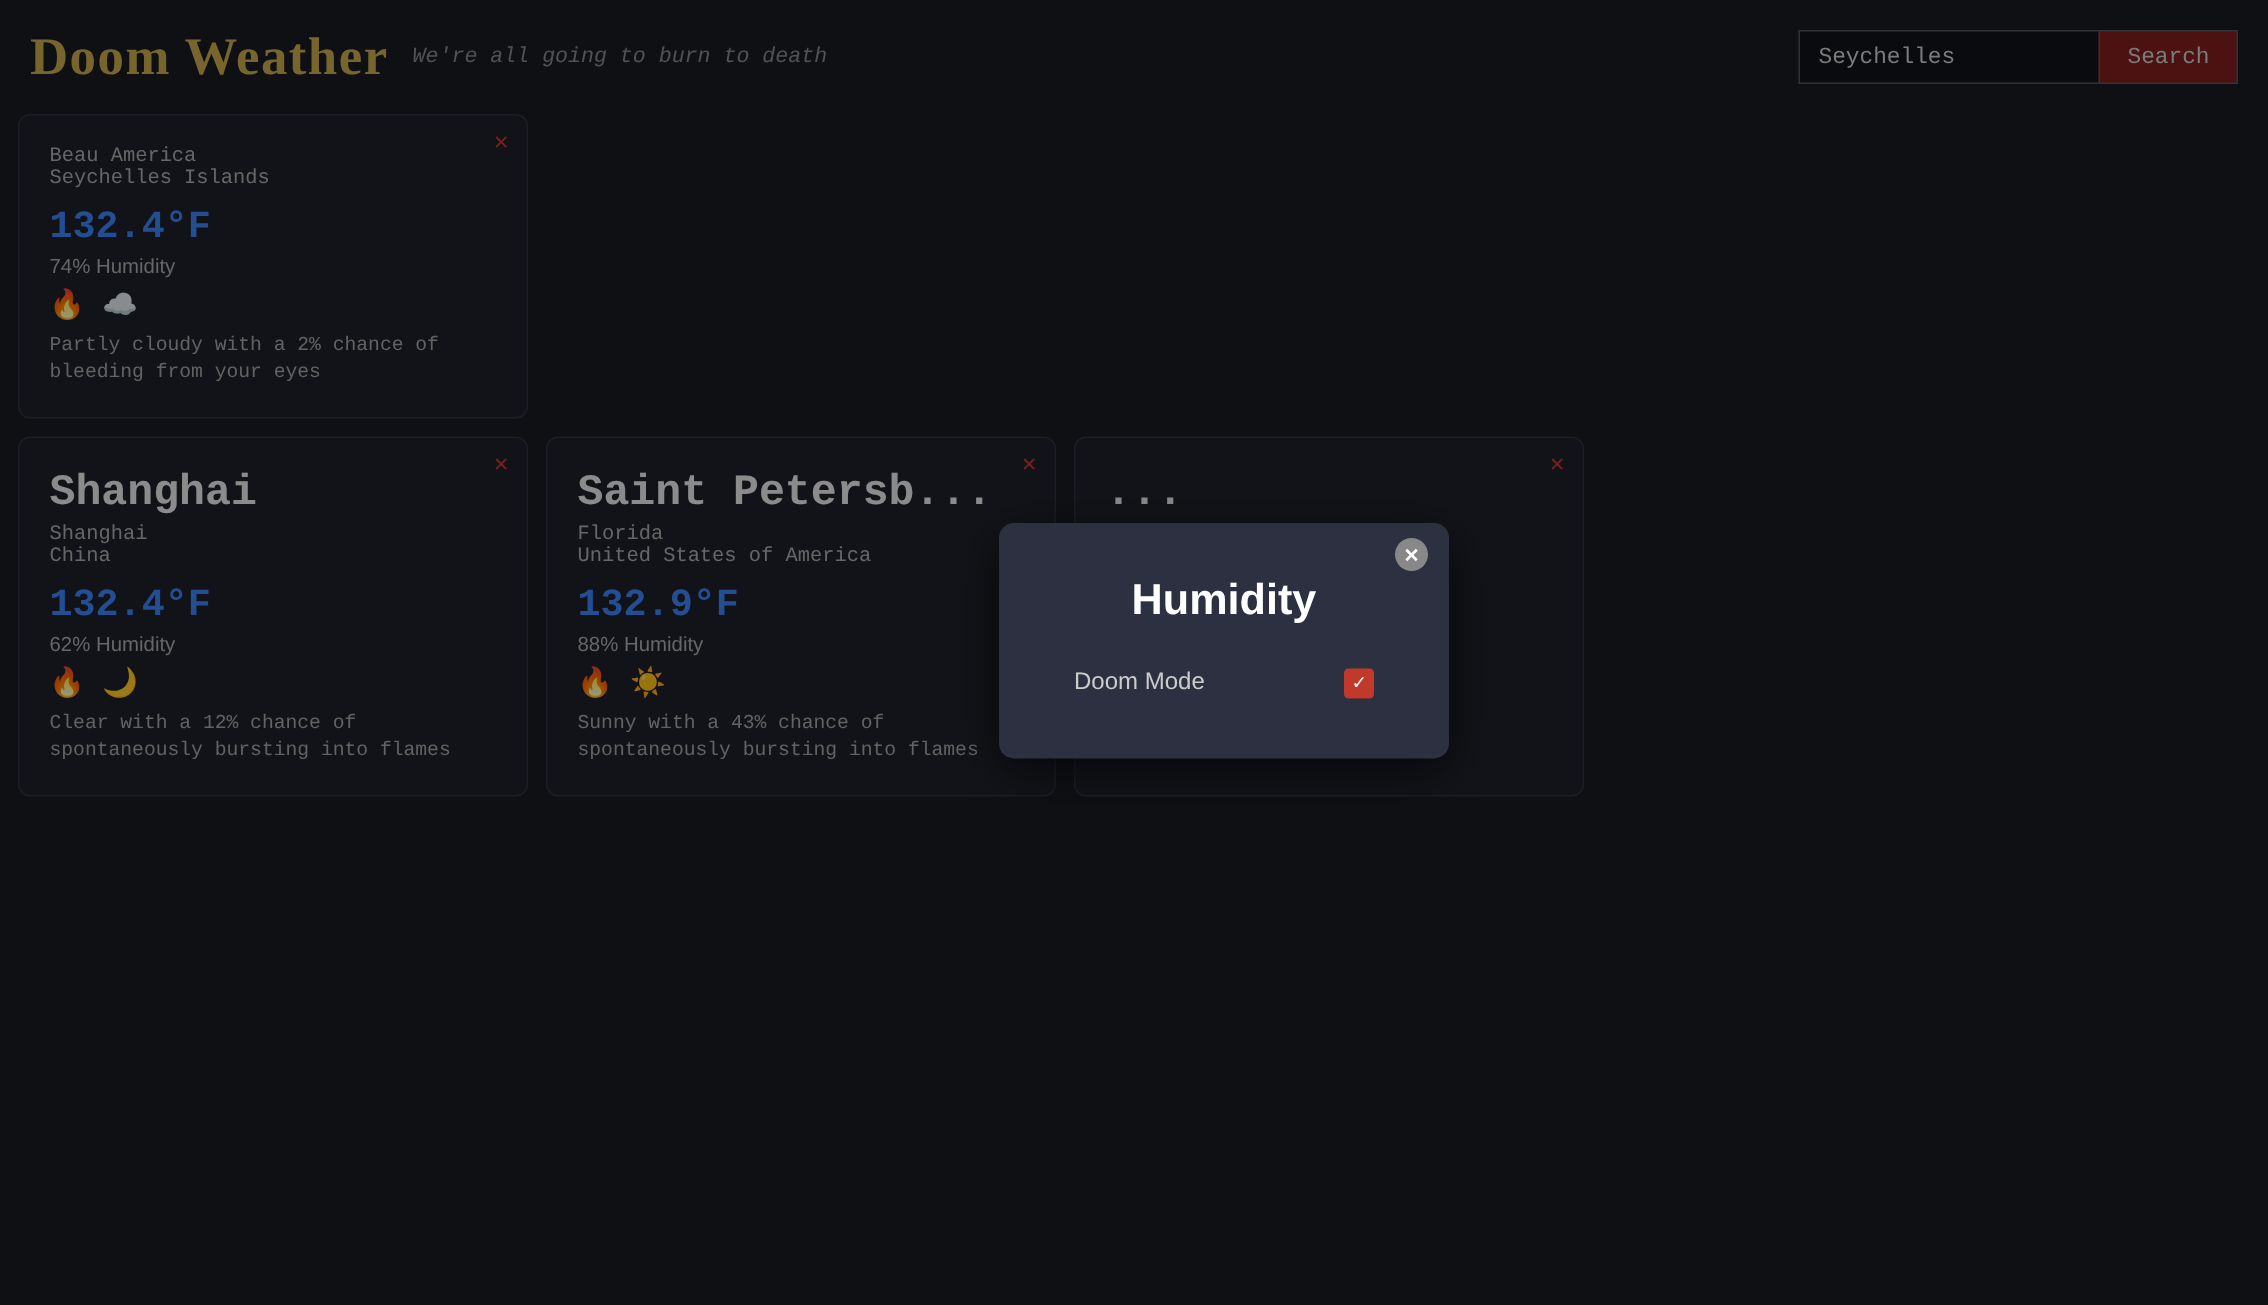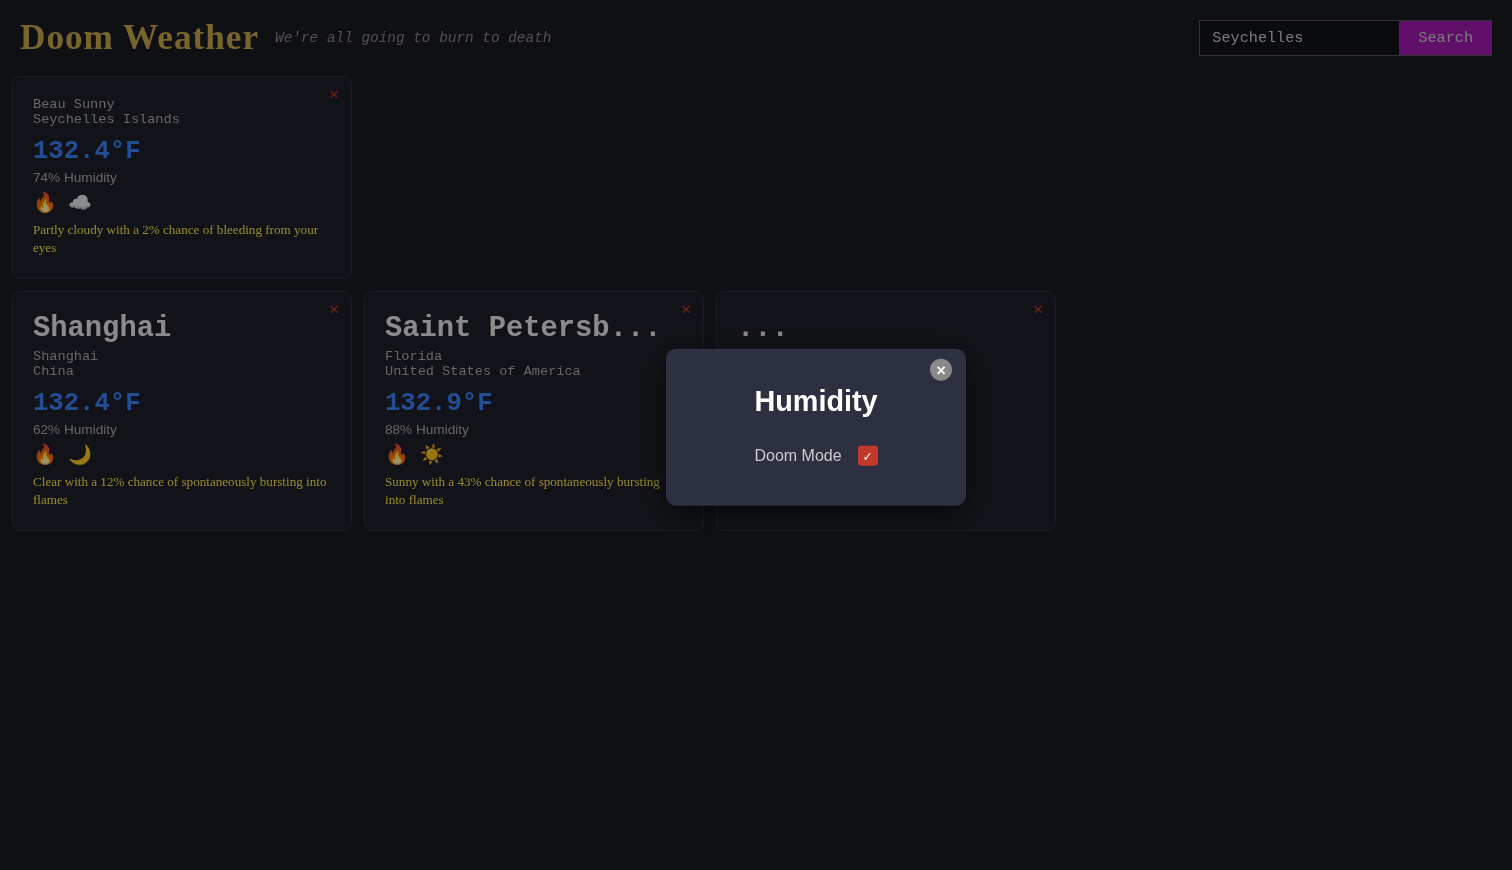--- a/index.html
+++ b/index.html
@@ -50,21 +50,21 @@
       color: #ccc;
       padding: 8px 12px;
       font-size: 0.95rem;
       font-family: 'Courier New', Courier, monospace;
       outline: none;
       width: 200px;
       border-right: none;
     }
 
     .search-button {
-      background: #a21caf;
+      background: #7f1d1d;
       border: 1px solid #555;
       color: #ccc;
       padding: 8px 18px;
       font-size: 0.95rem;
       font-family: 'Courier New', Courier, monospace;
       cursor: pointer;
     }
 
     
     .cards-container {
@@ -129,22 +129,22 @@
       margin-bottom: 6px;
     }
 
     .card-icons {
       font-size: 1.2rem;
       margin-bottom: 6px;
     }
 
     .card-desc {
       font-size: 0.82rem;
-      color: #fde047;
-      font-family: Liberation Serif, serif;
+      color: #a3a3a3;
+      font-family: Liberation Mono, monospace;
       line-height: 1.4;
     }
 
     
     .card-cascade {
       grid-column: 1;
       grid-row: 1;
     }
 
     .row2-cards {
@@ -201,21 +201,21 @@
       font-weight: bold;
       text-align: center;
       margin-bottom: 28px;
       font-family: Arial, sans-serif;
     }
 
     .modal-row {
       display: flex;
       align-items: center;
       gap: 16px;
-      justify-content: center;
+      justify-content: space-between;
     }
 
     .modal-label {
       font-size: 1rem;
       color: #ccc;
       font-family: Arial, sans-serif;
     }
 
     .doom-checkbox {
       width: 20px;
@@ -244,21 +244,21 @@
   <span class="app-subtitle">We're all going to burn to death</span>
   <div class="header-right">
     <input class="search-input" type="text" value="Seychelles" style="">
     <button class="search-button">Search</button>
   </div>
 </div>
 
 <div class="cards-container">
   <div class="weather-card card-cascade">
     <span class="card-close">✕</span>
-    <div class="card-region">Beau Sunny</div>
+    <div class="card-region">Beau America</div>
     <div class="card-country">Seychelles Islands</div>
     <div class="card-temp">132.4°F</div>
     <div class="card-humidity">74% Humidity</div>
     <div class="card-icons">🔥 ☁️</div>
     <div class="card-desc">Partly cloudy with a 2% chance of bleeding from your eyes</div>
   </div>
 </div>
 
 <div class="row2-cards">
   <div class="weather-card">

